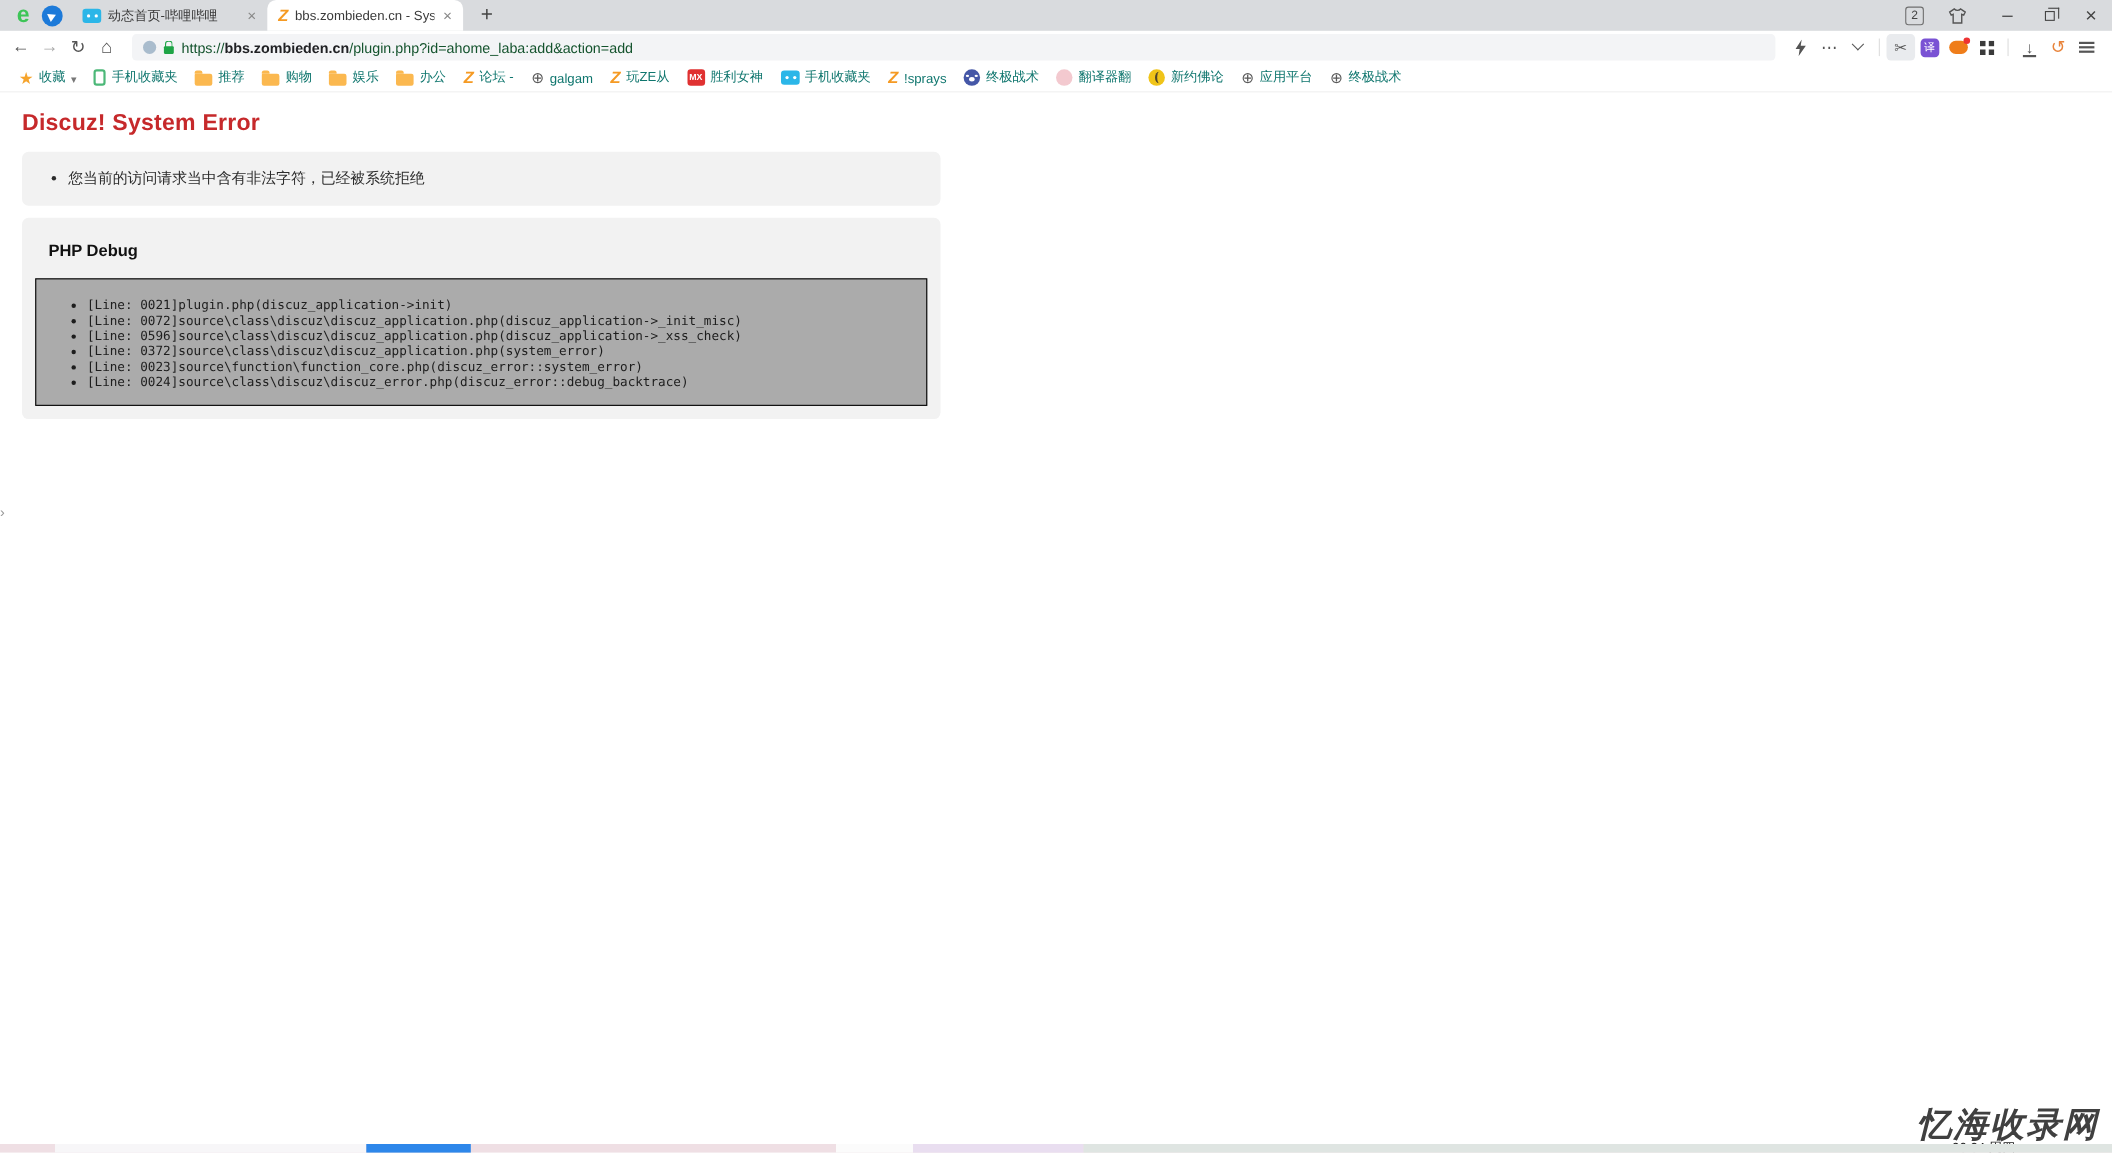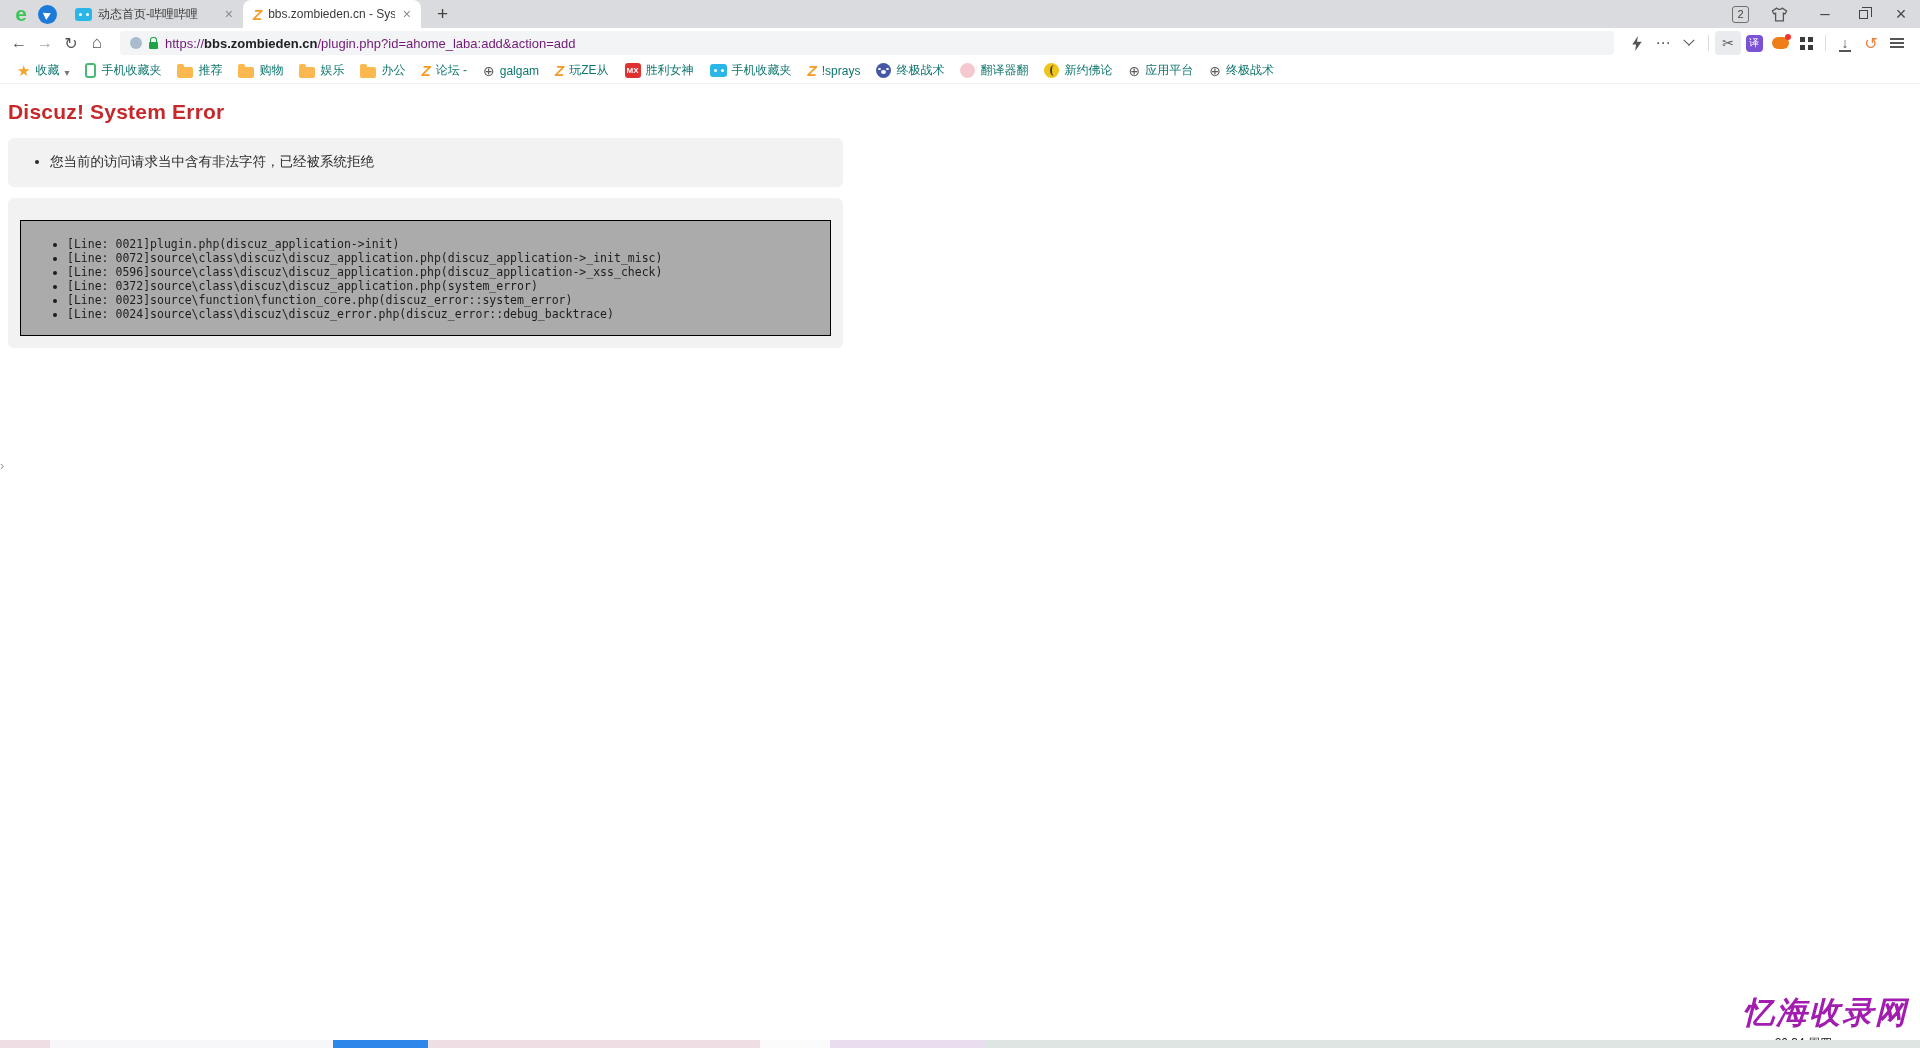--- a/index.html
+++ b/index.html
@@ -49,21 +49,21 @@
   .home-glyph::before { content:"⌂"; font-size:17px; }
   .urlbar {
     flex:1; height:24px; background:#f3f4f6; border-radius:4px; margin:0 10px;
     display:flex; align-items:center; padding:0 10px; gap:7px;
   }
   .site-dot { width:12px; height:12px; border-radius:50%; background:#a9bccd; }
   .lock { width:9px; height:7px; background:#1ea446; border-radius:1px; position:relative; margin-top:4px; }
   .lock::before { content:""; position:absolute; top:-5px; left:1px; width:5px; height:5px;
     border:1.5px solid #1ea446; border-bottom:none; border-radius:3px 3px 0 0; }
   .url-text { font-size:13px; white-space:nowrap; overflow:hidden; }
-  .url-scheme, .url-path { color:#701a75; }
+  .url-scheme, .url-path { color:#14532d; }
   .url-host { color:#202124; font-weight:bold; }
   .tool-ic { width:26px; height:24px; display:flex; align-items:center; justify-content:center;
     color:#555; font-size:15px; }
   .dots-glyph::before { content:"⋯"; }
   .chev { width:8px; height:8px; border:solid #555; border-width:0 1.5px 1.5px 0;
     transform:rotate(45deg) translate(-2px,-2px); }
   .scissors { background:#e9ebee; border-radius:4px; }
   .scissors::before { content:"✂"; font-size:14px; }
   .badge-translate { width:17px; height:17px; background:#7a52d4; border-radius:4px; color:#fff;
     font-size:10px; display:flex; align-items:center; justify-content:center; }
@@ -101,41 +101,41 @@
     background:#fff; border-radius:50%; box-shadow:7px 0 0 #fff; }
   .icon-paw { width:15px; height:15px; background:#4557a7; border-radius:50%; position:relative; }
   .icon-paw::after { content:""; position:absolute; left:5px; top:7px; width:5px; height:4px;
     background:#fff; border-radius:50%; box-shadow:-4px -3px 0 -1px #fff, 4px -3px 0 -1px #fff; }
   .icon-pink { width:15px; height:15px; background:#f3c9cf; border-radius:50%; }
   .icon-yellow { width:15px; height:15px; background:#f0c419; border-radius:50%; position:relative; }
   .icon-yellow::after { content:""; position:absolute; left:6px; top:2px; width:6px; height:11px;
     border-left:2px solid #50452a; border-radius:50% 0 0 50%; }
 
   
-  .page { padding:16px 0 0 8px; }
+  .page { padding:16px 0 0 20px; }
   .page h1 { font-size:21px; font-weight:bold; color:#c6292b; letter-spacing:0.2px; margin-bottom:14px; }
   .gbox { width:835px; background:#f2f2f2; border-radius:6px; }
   .box-msg { padding:15px 24px 16px 24px; margin-bottom:11px; }
   .box-msg ul, .dbg ul { list-style:disc; margin-left:18px; }
   .box-msg li { font-size:13.5px; color:#2b2b2b; }
   .box-debug { padding:22px 12px 12px 12px; margin-bottom:18px; }
   .box-debug h2 { font-size:15px; font-weight:bold; color:#111; margin:0 0 16px 12px;
     font-family:"Liberation Sans","DejaVu Sans",sans-serif; }
   .dbg { background:#ababab; border:1px solid #000000; padding:16px 10px 14px 28px; }
   .dbg li { font-family:"DejaVu Sans Mono","Liberation Mono",monospace; font-size:11.5px;
     line-height:14px; color:#1d1d1d; }
   .box-footer { padding:10px 0 11px 0; text-align:center; font-size:12px; color:#333; }
   .box-footer a { color:#333; text-decoration:underline; }
 
   .edge-toggle { position:absolute; left:0; top:458px; color:#9a9a9a; font-size:13px; }
   .edge-toggle::before { content:"›"; }
 
   
-  .watermark { position:absolute; right:12px; bottom:14px; font-size:31px; font-weight:900;
-    font-style:italic; color:#a21caf; letter-spacing:2px; white-space:nowrap; }
+  .watermark { position:absolute; right:12px; bottom:4px; font-size:31px; font-weight:900;
+    font-style:italic; color:#404040; letter-spacing:2px; white-space:nowrap; }
   .clock { position:absolute; right:88px; bottom:-4px; font-size:12px; color:#222; }
   .taskbar { position:absolute; left:0; bottom:0; width:1920px; height:8px; background:#efdfe4; }
   .taskbar .seg { position:absolute; top:0; height:8px; }
   .seg-a { left:50px;  width:283px; background:#f7f6f8; }
   .seg-b { left:333px; width:95px;  background:#2d87ea; }
   .seg-c { left:760px; width:70px;  background:#fbfbfb; }
   .seg-d { left:830px; width:155px; background:#e9def0; }
   .seg-e { left:985px; width:935px; background:#dfe5e2; }
 </style>
 </head>
@@ -294,20 +294,21 @@
 <div class="page">
   <h1>Discuz! System Error</h1>
 
   <div class="gbox box-msg">
     <ul>
       <li>您当前的访问请求当中含有非法字符，已经被系统拒绝</li>
     </ul>
   </div>
 
   <div class="gbox box-debug">
+    <h2>PHP Debug</h2>
     <div class="dbg">
       <ul>
         <li>[Line: 0021]plugin.php(discuz_application-&gt;init)</li>
         <li>[Line: 0072]source\class\discuz\discuz_application.php(discuz_application-&gt;_init_misc)</li>
         <li>[Line: 0596]source\class\discuz\discuz_application.php(discuz_application-&gt;_xss_check)</li>
         <li>[Line: 0372]source\class\discuz\discuz_application.php(system_error)</li>
         <li>[Line: 0023]source\function\function_core.php(discuz_error::system_error)</li>
         <li>[Line: 0024]source\class\discuz\discuz_error.php(discuz_error::debug_backtrace)</li>
       </ul>
     </div>

